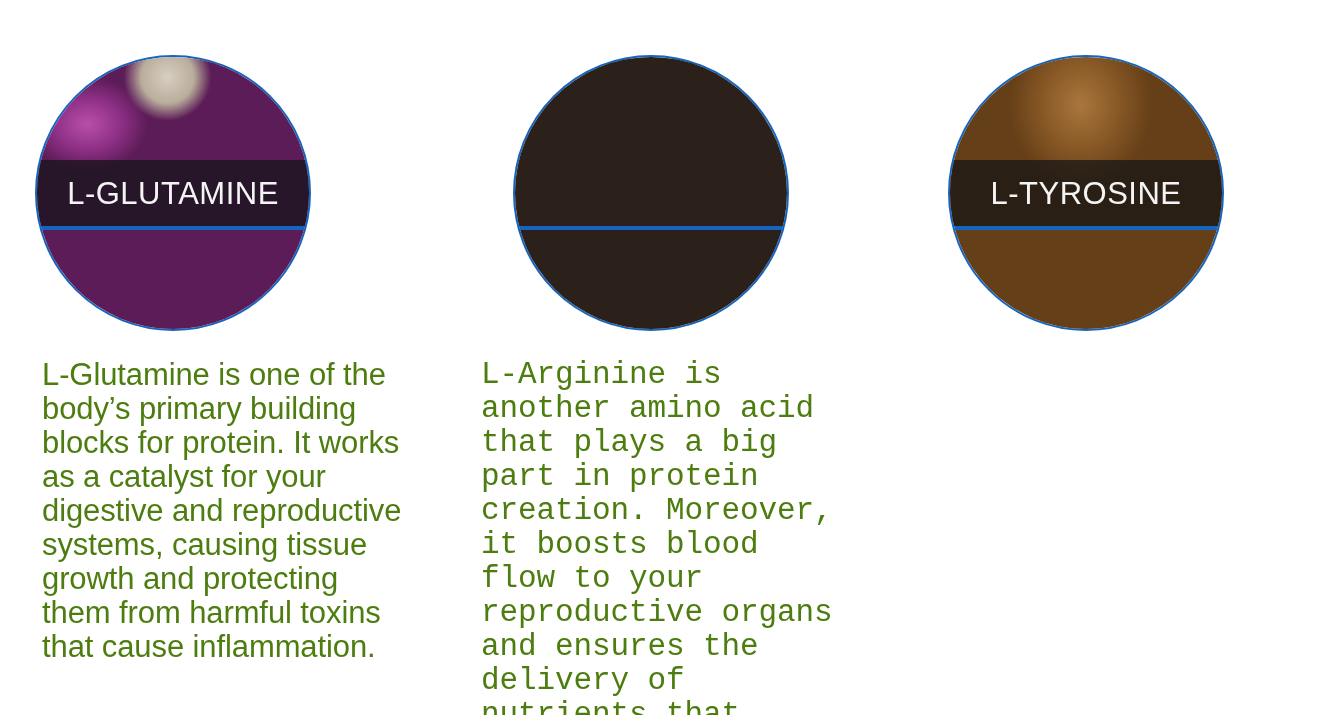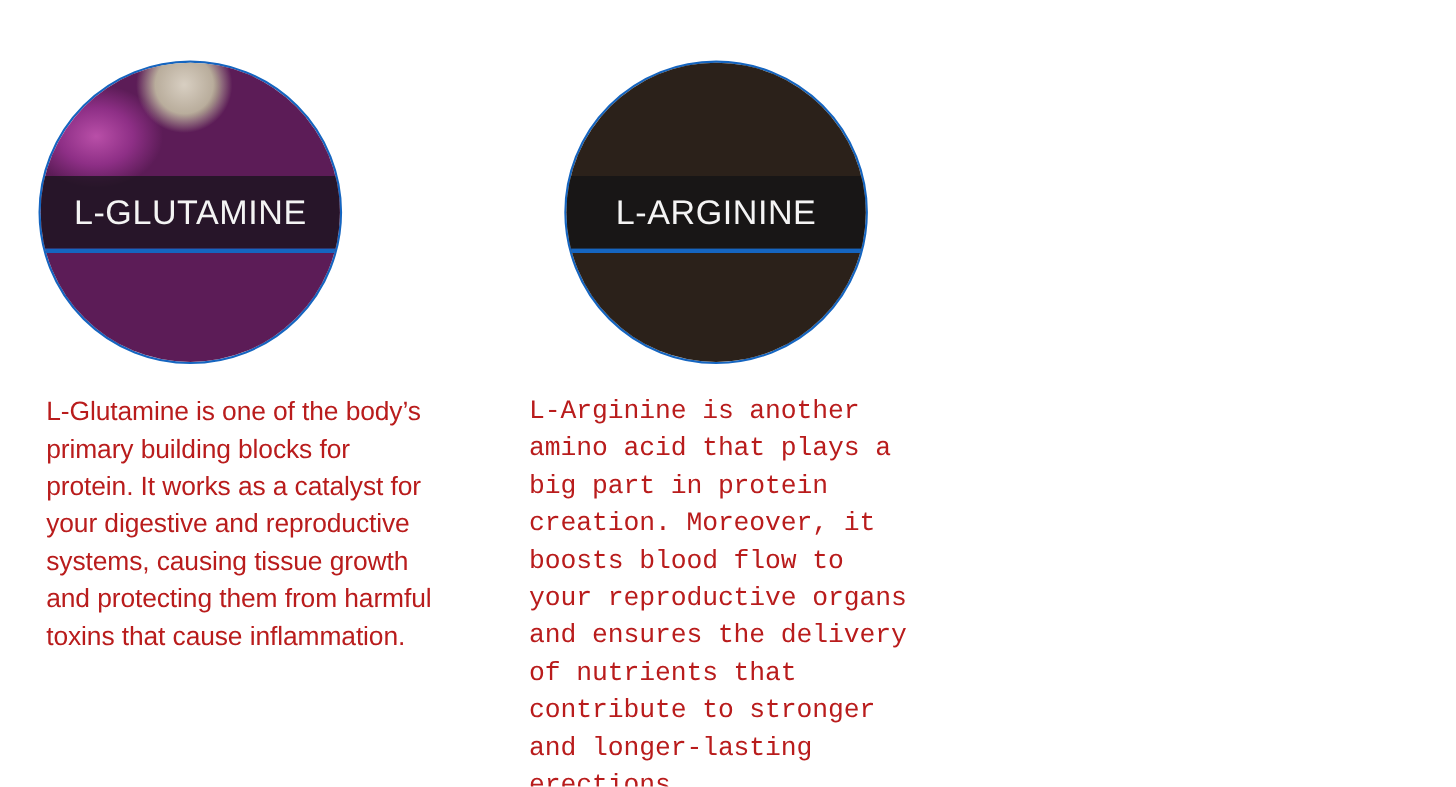--- a/index.html
+++ b/index.html
@@ -151,23 +151,23 @@
     top: 169px;
     height: 4px;
     background: #1565c0;
   }
 
   
   .ingredient-desc {
     position: absolute;
     top: 358px;
     font-family: "Liberation Sans", sans-serif;
-    font-size: 24px;
+    font-size: 31px;
     line-height: 34px;
-    color: #b91c1c;
+    color: #4d7c0f;
     margin: 0;
     letter-spacing: -0.1px;
   }
   .ingredient-card:nth-child(1) .ingredient-desc { left: 42px;  width: 360px; }
   .ingredient-card:nth-child(2) .ingredient-desc { left: 40px;  width: 352px; font-family: Liberation Mono, monospace; }
   .ingredient-card:nth-child(3) .ingredient-desc { left: 31px;  width: 350px; }
 </style>
 </head>
 <body>
 
@@ -183,25 +183,31 @@
         <div class="band-underline"></div>
       </div>
     </div>
     <p class="ingredient-desc">L-Glutamine is one of the body’s primary building blocks for protein. It works as a catalyst for your digestive and reproductive systems, causing tissue growth and protecting them from harmful toxins that cause inflammation.</p>
   </article>
 
   <article class="ingredient-card">
     <div class="circle-wrap">
       <div class="circle-img">
         <div class="photo photo-arginine"></div>
-        <div class="label-band">
-          <span class="label-text">L-ARGININE</span>
-        </div>
         <div class="band-underline"></div>
       </div>
     </div>
     <p class="ingredient-desc">L-Arginine is another amino acid that plays a big part in protein creation. Moreover, it boosts blood flow to your reproductive organs and ensures the delivery of nutrients that contribute to stronger and longer-lasting erections.</p>
   </article>
 
   <article class="ingredient-card">
+    <div class="circle-wrap">
+      <div class="circle-img">
+        <div class="photo photo-tyrosine"></div>
+        <div class="label-band">
+          <span class="label-text">L-TYROSINE</span>
+        </div>
+        <div class="band-underline"></div>
+      </div>
+    </div>
   </article>
 
 </section>
 
 </body></html>

